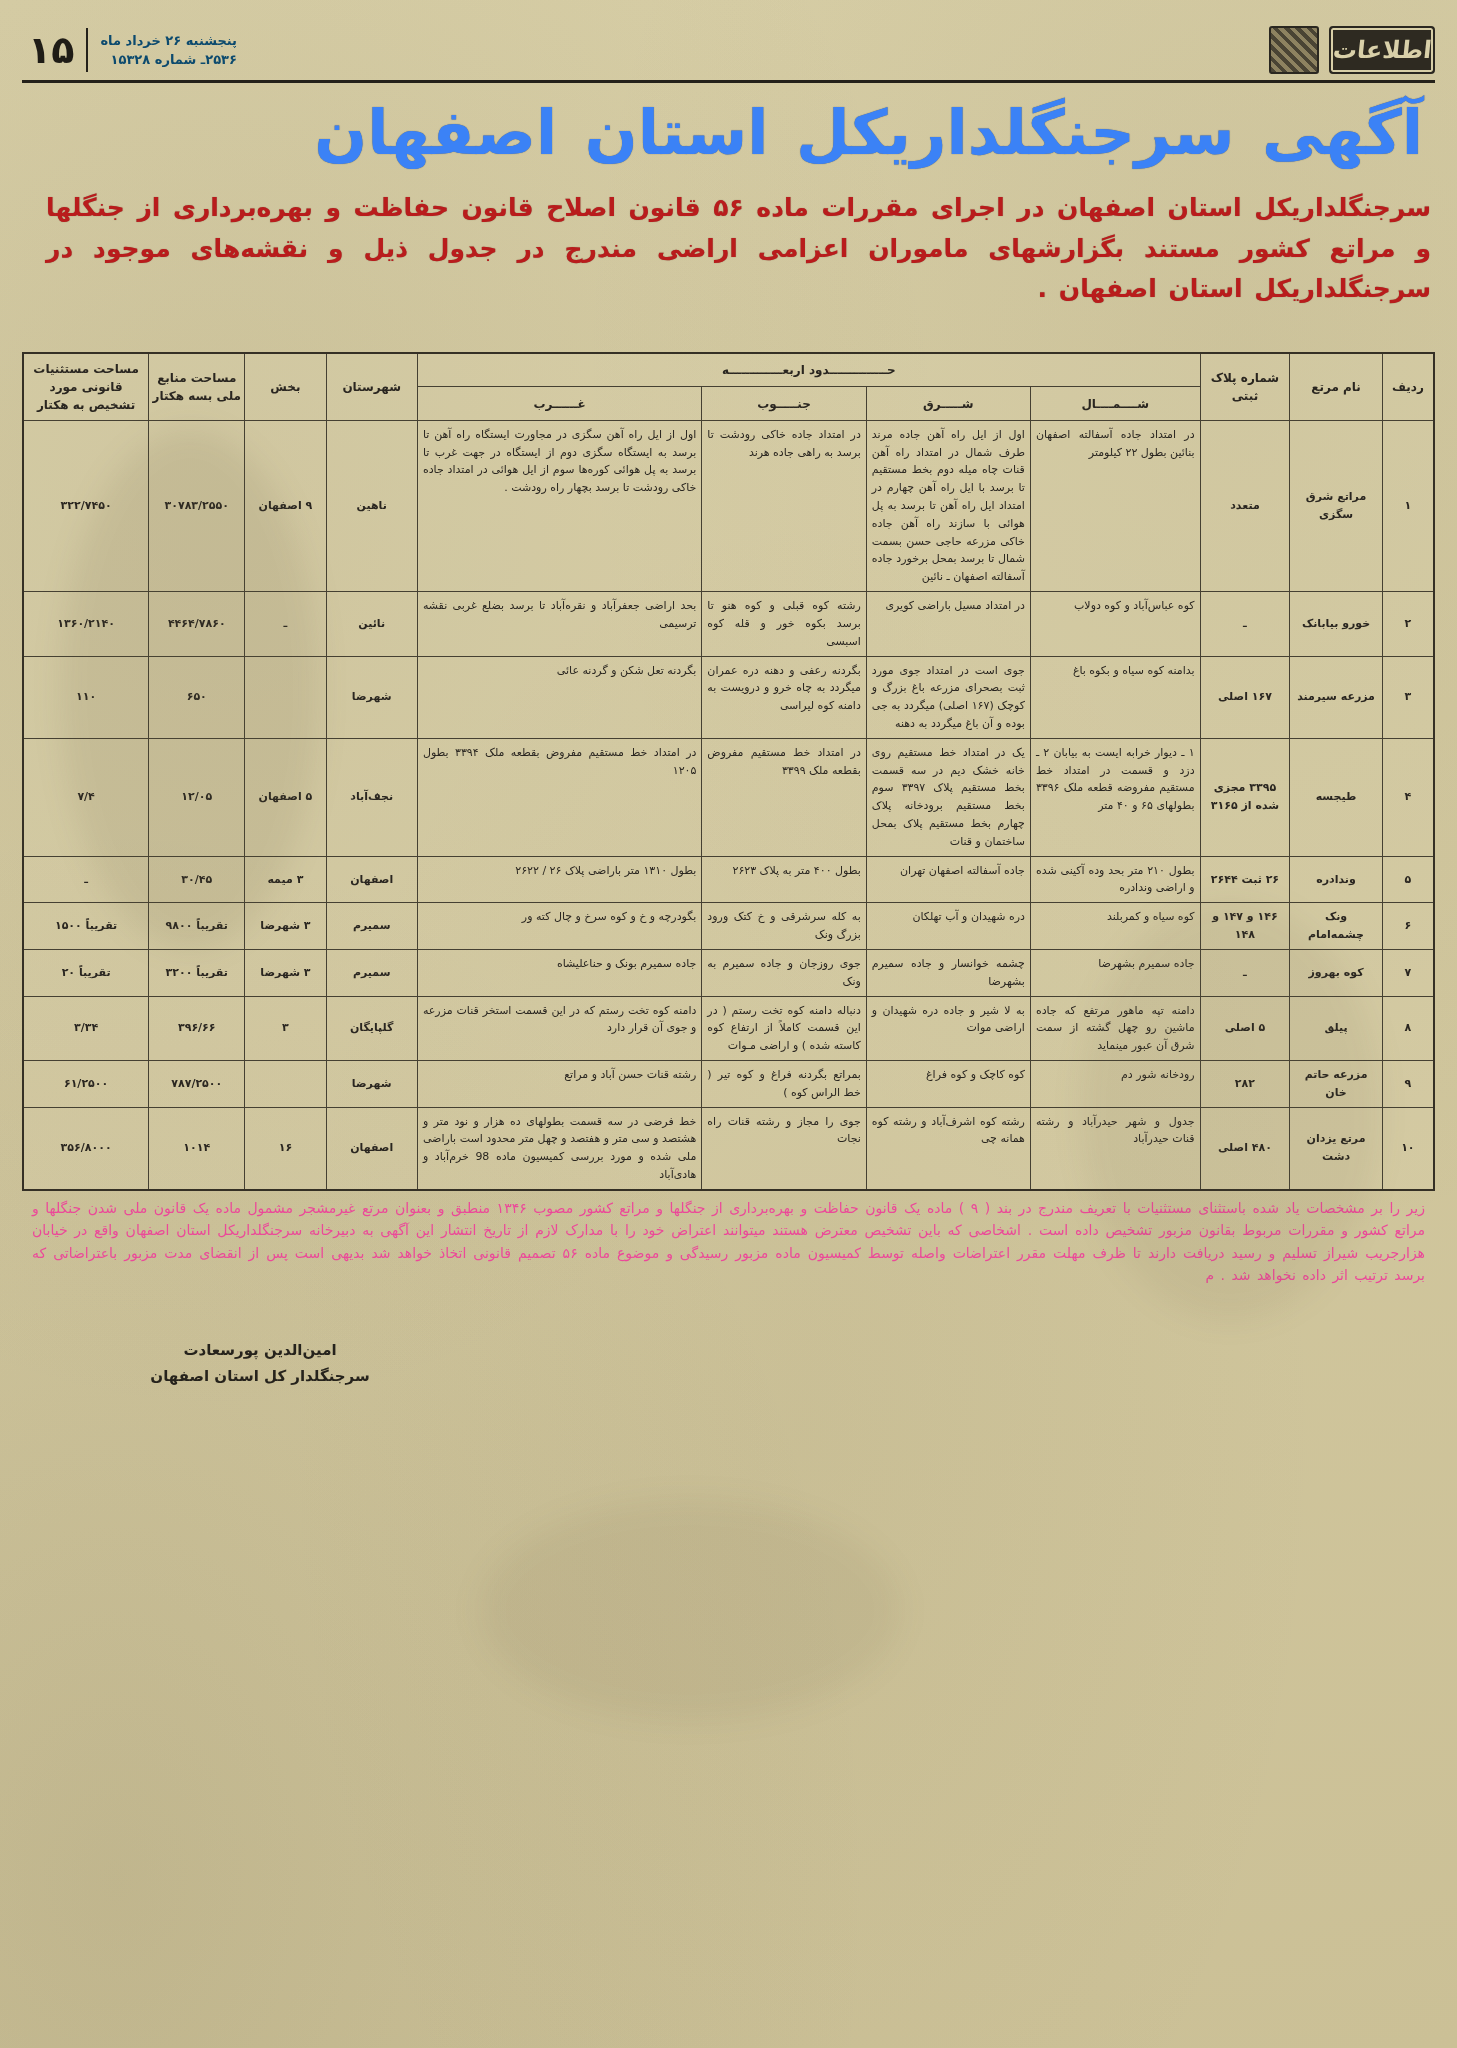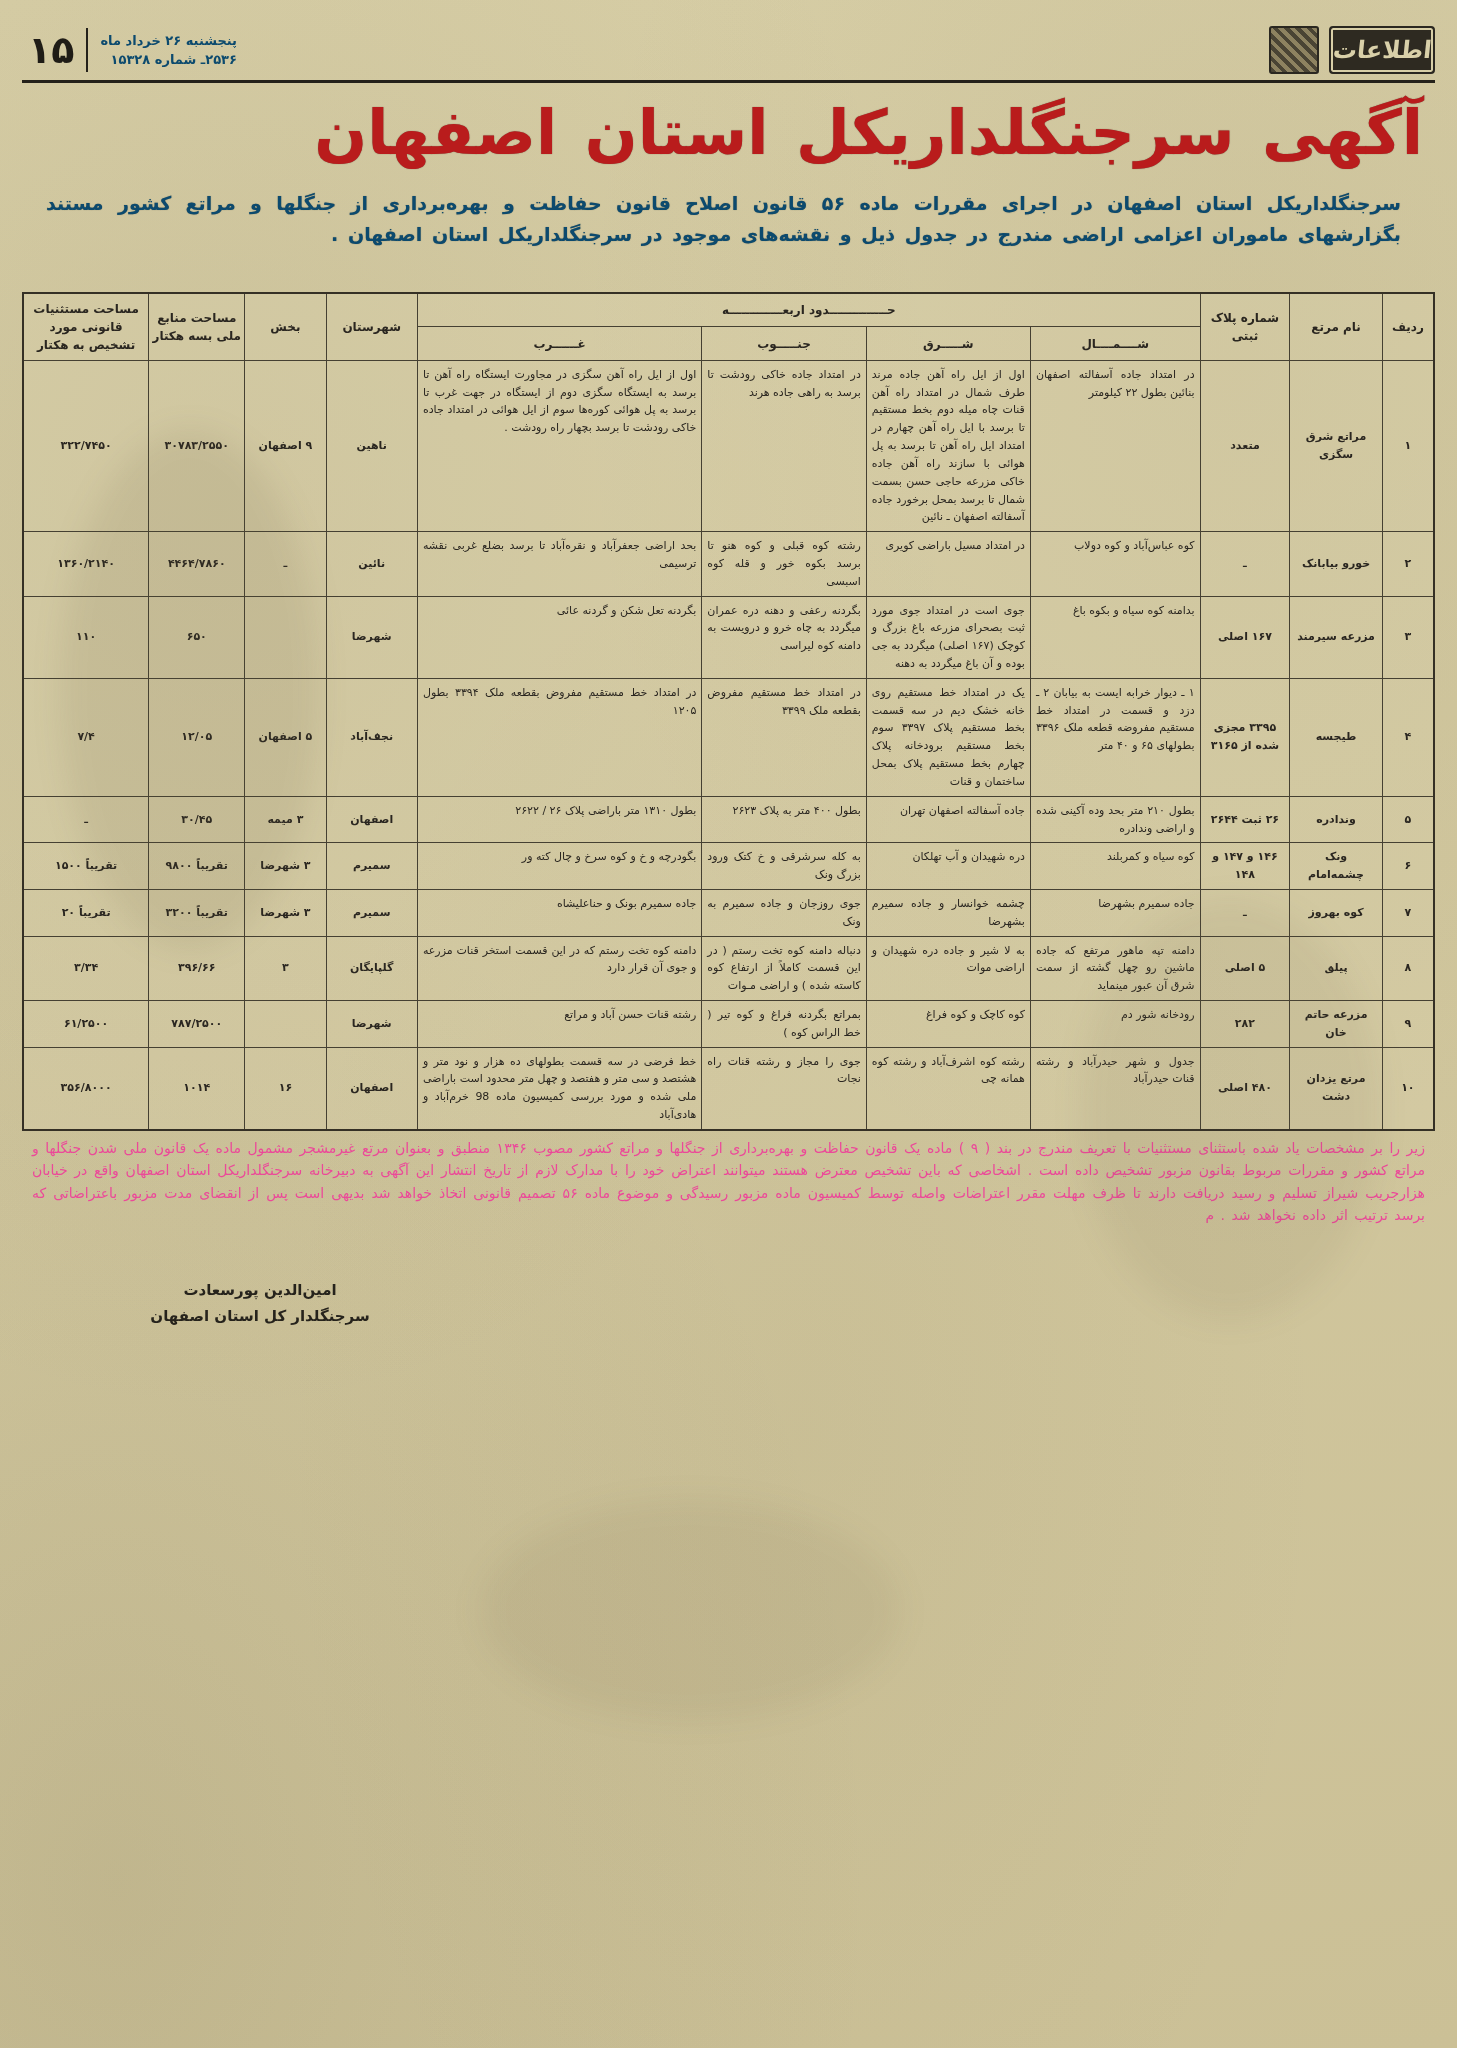--- a/index.html
+++ b/index.html
@@ -36,27 +36,27 @@
     width:46px;height:44px;border:2px solid #2a2720;border-radius:3px;
     background:repeating-linear-gradient(45deg,#4a4434 0 4px,#8d8260 4px 8px);
   }
   .issue-group{display:flex;align-items:center;gap:12px;}
   .date-block{text-align:right;font-size:13px;font-weight:bold;line-height:1.5;color:#0c4a6e;}
   .vrule{width:2px;height:44px;background:#24211a;}
   .page-number{font-size:38px;font-weight:bold;color:#1f1c16;padding-left:6px;}
 
   .headline{
     margin:14px 34px 0 34px;
-    font-size:62px;font-weight:bold;color:#b91c1c;
+    font-size:62px;font-weight:bold;color:#3b82f6;
     text-align:right;line-height:1.15;word-spacing:6px;
     text-shadow:0 0 1px rgba(33,30,23,0.6);
   }
   .intro{
-    margin:20px 56px 0 46px;
-    font-size:19px;font-weight:bold;line-height:1.62;color:#0c4a6e;
+    margin:20px 26px 0 46px;
+    font-size:25px;font-weight:bold;line-height:1.62;color:#b91c1c;
     text-align:justify;word-spacing:3px;
     text-shadow:0 0 1px rgba(38,35,25,0.45);
   }
 
   .table-wrap{margin:42px 22px 0 22px;}
   table{border-collapse:collapse;width:1413px;direction:rtl;background:rgba(222,214,180,0.25);}
   th,td{border:1px solid #454032;vertical-align:top;padding:5px 5px;color:#2a2620;}
   table{border:2px solid #353025;}
   th{font-size:12px;font-weight:bold;text-align:center;vertical-align:middle;line-height:1.5;padding:6px 3px;}
   td{font-size:11px;line-height:1.62;}

